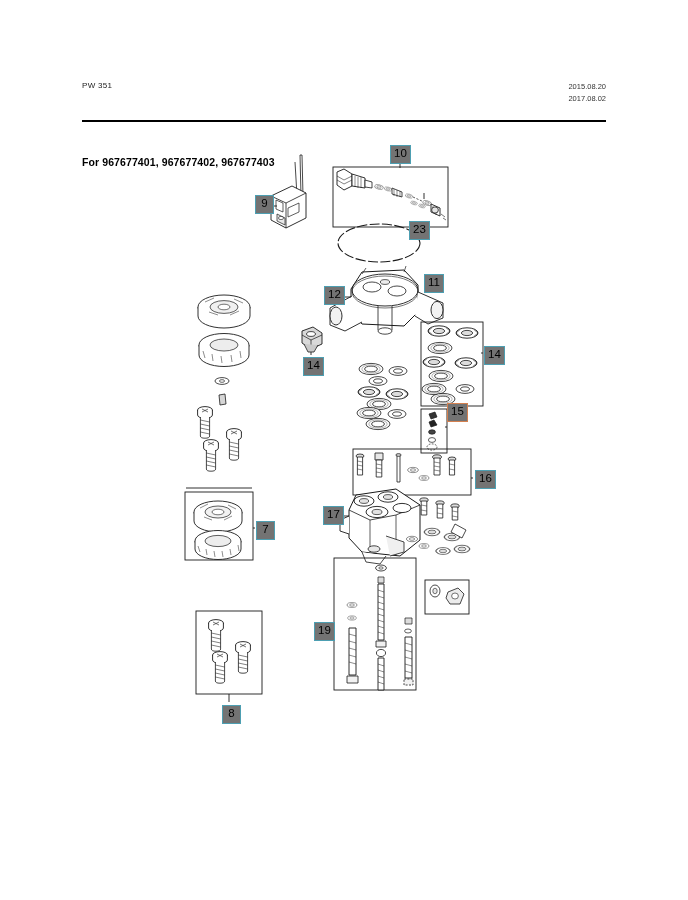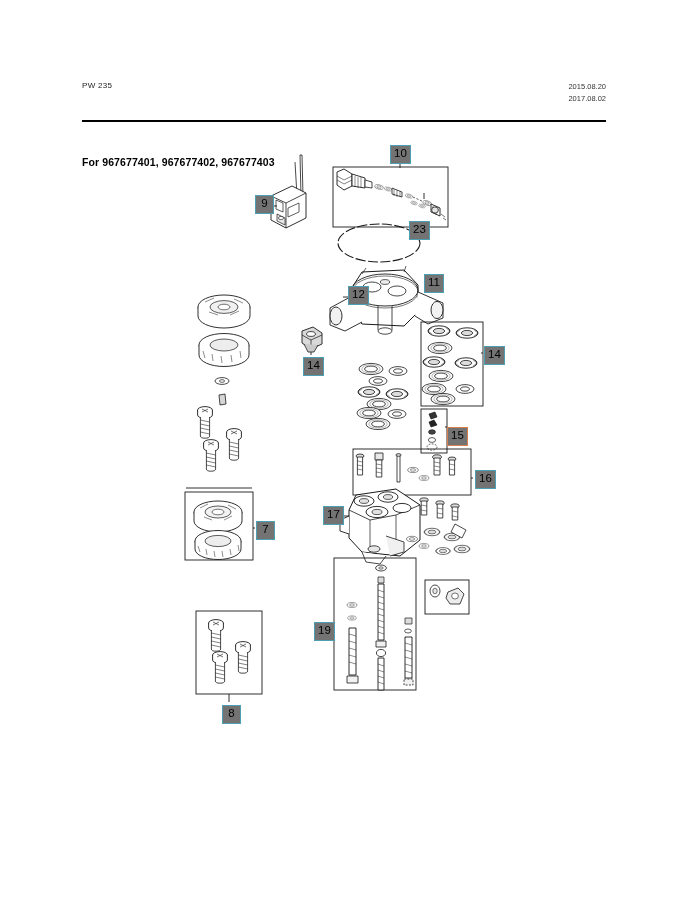--- a/index.html
+++ b/index.html
@@ -22,21 +22,21 @@
   .callout{position:absolute;background:#737373;border:1.6px solid #4d9fb2;
            font-size:11.5px;line-height:1;color:#000;
            padding:2px 3px 3px 3px;text-align:center;min-width:11px;
            font-family:"Liberation Sans",sans-serif;}
   .callout.orange{border-color:#d4804f;}
 </style>
 </head>
 <body>
 
 <div id="header">
-  <div id="subtitle">PW 235</div>
+  <div id="subtitle">PW 351</div>
   <div id="dates">
     <div>2015.08.20</div>
     <div>2017.08.02</div>
   </div>
 </div>
 <div id="rule"></div>
 <div id="models">For 967677401, 967677402, 967677403</div>
 
 <div id="canvas">
 <svg width="688" height="900" viewBox="0 0 688 900">
@@ -394,22 +394,22 @@
   <line x1="343" y1="297" x2="351" y2="297" stroke="#1a1a1a" stroke-width="0.9"></line>
   <line x1="342" y1="516" x2="349" y2="516" stroke="#1a1a1a" stroke-width="0.9"></line>
 </svg>
 </div>
 
 <div id="callout-layer">
     <div class="callout" style="left: 255px; top: 195px;">9</div>
     <div class="callout" style="left: 390px; top: 145px;">10</div>
     <div class="callout" style="left: 409px; top: 177px; margin-top: 44px;">23</div>
     <div class="callout" style="left: 424px; top: 234px; margin-top: 40px;">11</div>
-    <div class="callout" style="left: 324px; top: 286px; margin-left: 24px;">12</div>
+    <div class="callout" style="left: 324px; top: 286px;">12</div>
     <div class="callout" style="left: 303px; top: 357px;">14</div>
     <div class="callout" style="left: 484px; top: 346px;">14</div>
-    <div class="callout orange" style="left: 447px; top: 427px;">15</div>
+    <div class="callout orange" style="left: 447px; top: 403px;">15</div>
     <div class="callout" style="left: 475px; top: 470px;">16</div>
     <div class="callout" style="left: 323px; top: 506px;">17</div>
     <div class="callout" style="left: 256px; top: 521px;">7</div>
     <div class="callout" style="left: 222px; top: 705px;">8</div>
     <div class="callout" style="left: 314px; top: 622px;">19</div>
   </div>
 
 </body></html>

